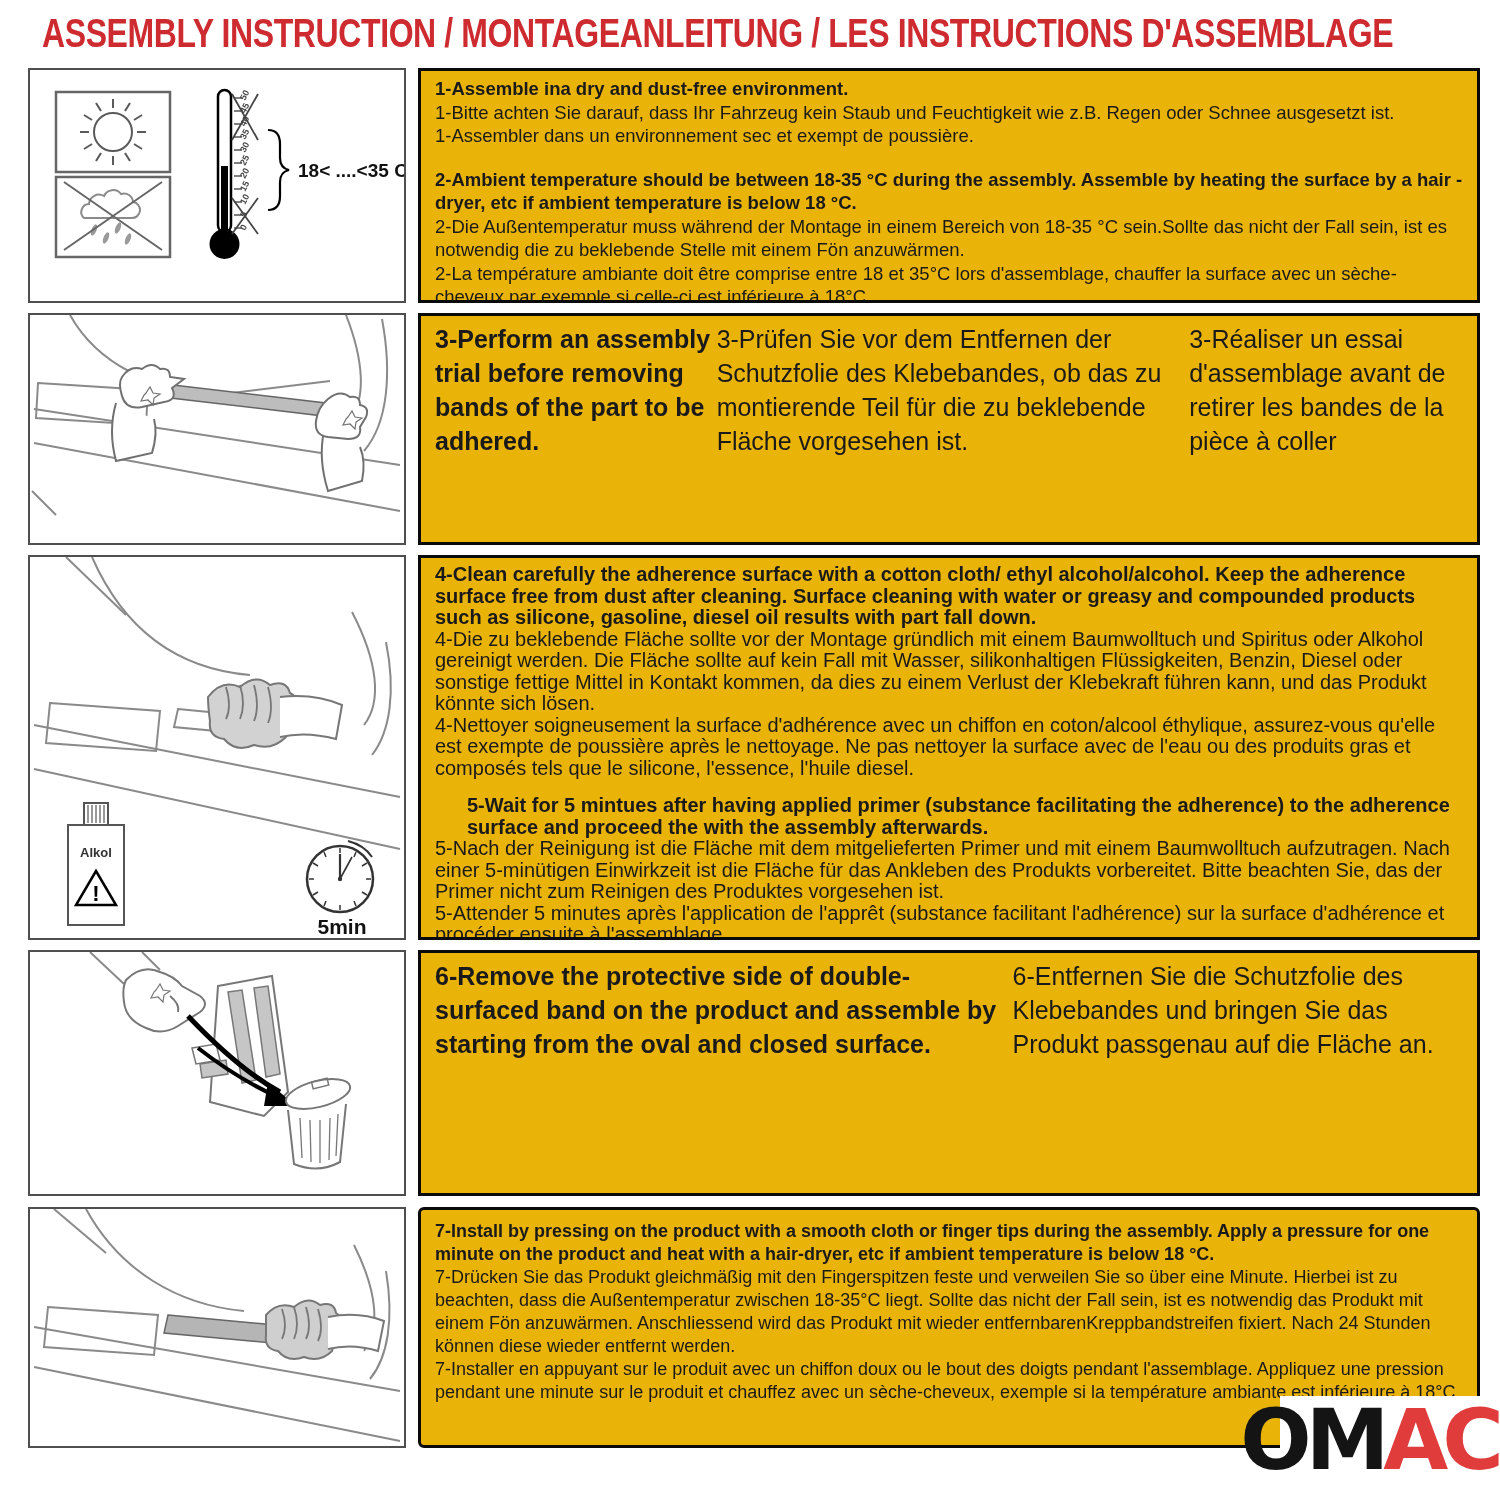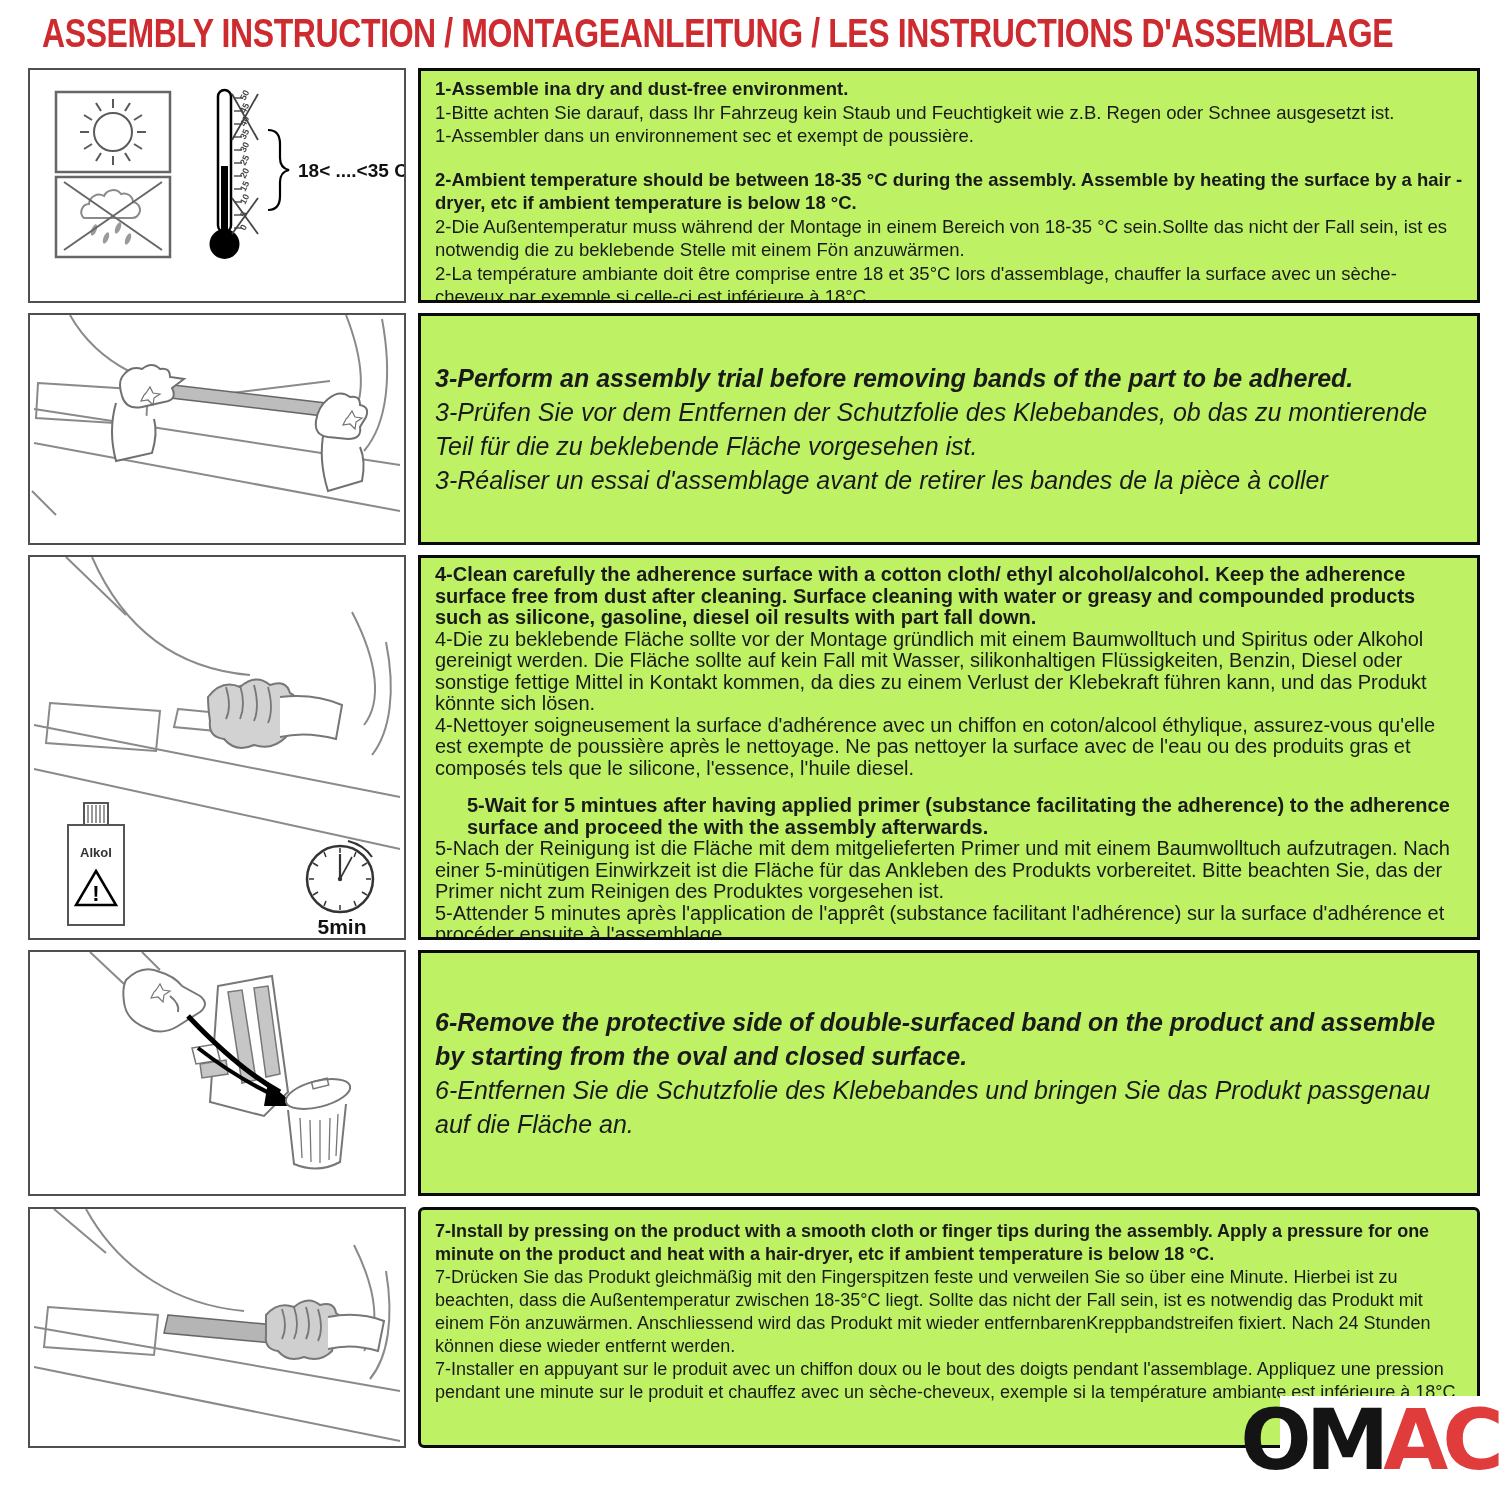--- a/index.html
+++ b/index.html
@@ -11,23 +11,23 @@
   body{position:relative;width:1500px;height:1500px;overflow:hidden;
        font-family:"Liberation Sans",sans-serif;color:#1a1a1a;}
   .title{position:absolute;left:42px;top:8px;font-size:40px;font-weight:700;
          color:var(--accent-red);white-space:nowrap;letter-spacing:-.5px;
          transform:scaleX(.80);transform-origin:0 50%;line-height:50px;}
   .row{position:absolute;left:0;width:1500px;}
   .figbox{position:absolute;left:28px;width:378px;top:0;bottom:0;
           border:2px solid #4f4f4f;background:#fff;box-sizing:border-box;}
   .figbox svg{position:absolute;left:0;top:0;width:100%;height:100%;}
   .textbox{position:absolute;left:418px;width:1062px;top:0;bottom:0;
-           border:3px solid #0a0a0a;background:#bef264;box-sizing:border-box;
+           border:3px solid #0a0a0a;background:#eab308;box-sizing:border-box;
            padding:6px 14px;overflow:hidden;}
-  .textbox.center{display:flex;flex-direction:column;justify-content:center;font-style:italic;}
+  .textbox.center{display:flex;flex-direction:row;justify-content:center;}
   p{margin:0;}
   .b{font-weight:700;}
   .s1 p{font-size:18.5px;line-height:23.5px;}
   .s2 p{font-size:25px;line-height:34px;}
   .s3 p{font-size:20px;line-height:21.5px;}
   .s4 p{font-size:25px;line-height:34px;}
   .s5 p{font-size:18px;line-height:23px;}
   .gap{margin-top:20px !important;}
   .gap-sm{margin-top:16px !important;margin-left:32px;}
   .logo{position:absolute;left:1280px;top:1396px;width:220px;height:88px;

